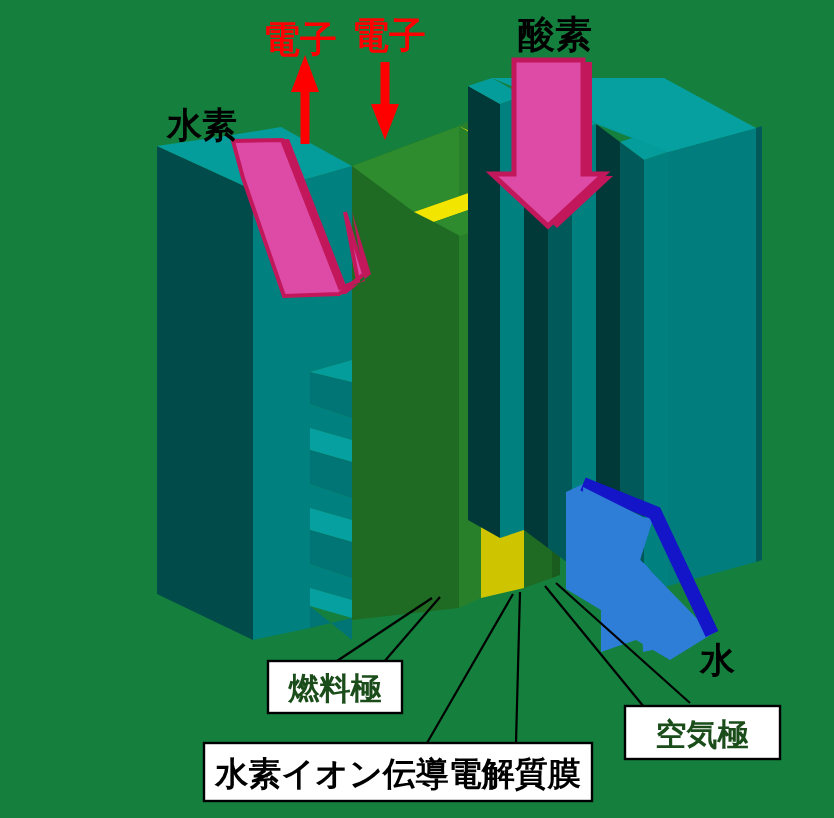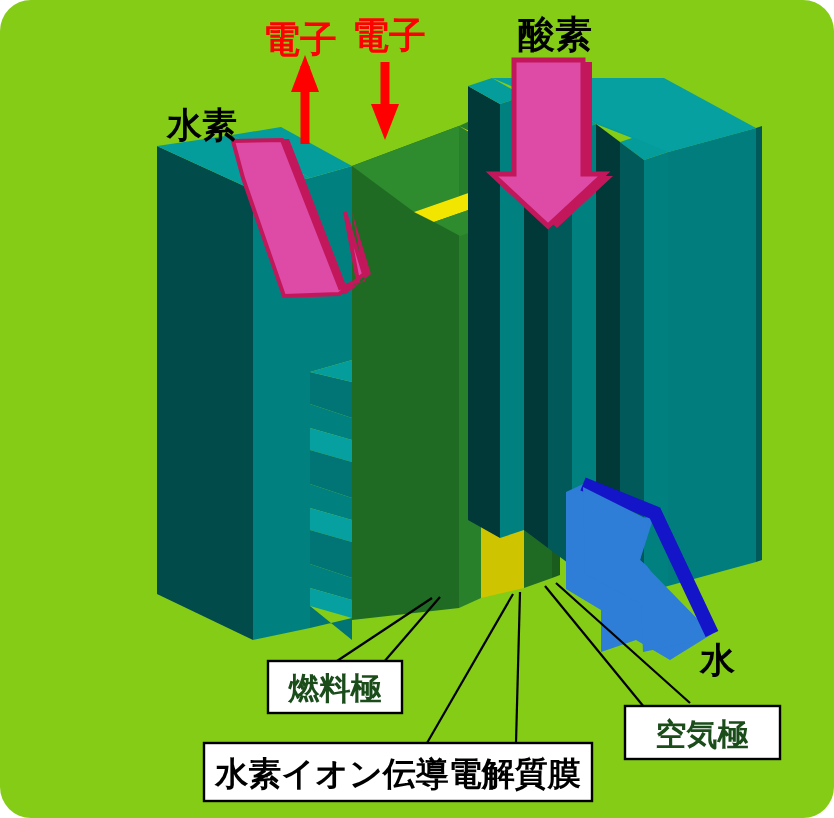--- a/index.html
+++ b/index.html
@@ -1,18 +1,18 @@
 <!DOCTYPE html>
 <html><head>
 <meta charset="utf-8">
 <style>
   html,body{margin:0;padding:0;background:#ffffff;}
   body{width:834px;height:818px;overflow:hidden;
        font-family:"Liberation Sans","DejaVu Sans",sans-serif;}
-  #stage{position:relative;width:834px;height:818px;background:#84cc16;border-radius:31px;}
+  #stage{position:relative;width:834px;height:818px;background:#15803d;}
   svg{display:block;}
   .lbl{font-weight:700;}
 </style>
 </head>
 <body>
 
 <div id="stage">
 <svg width="834" height="818" viewBox="0 0 834 818">
 
   <g>

